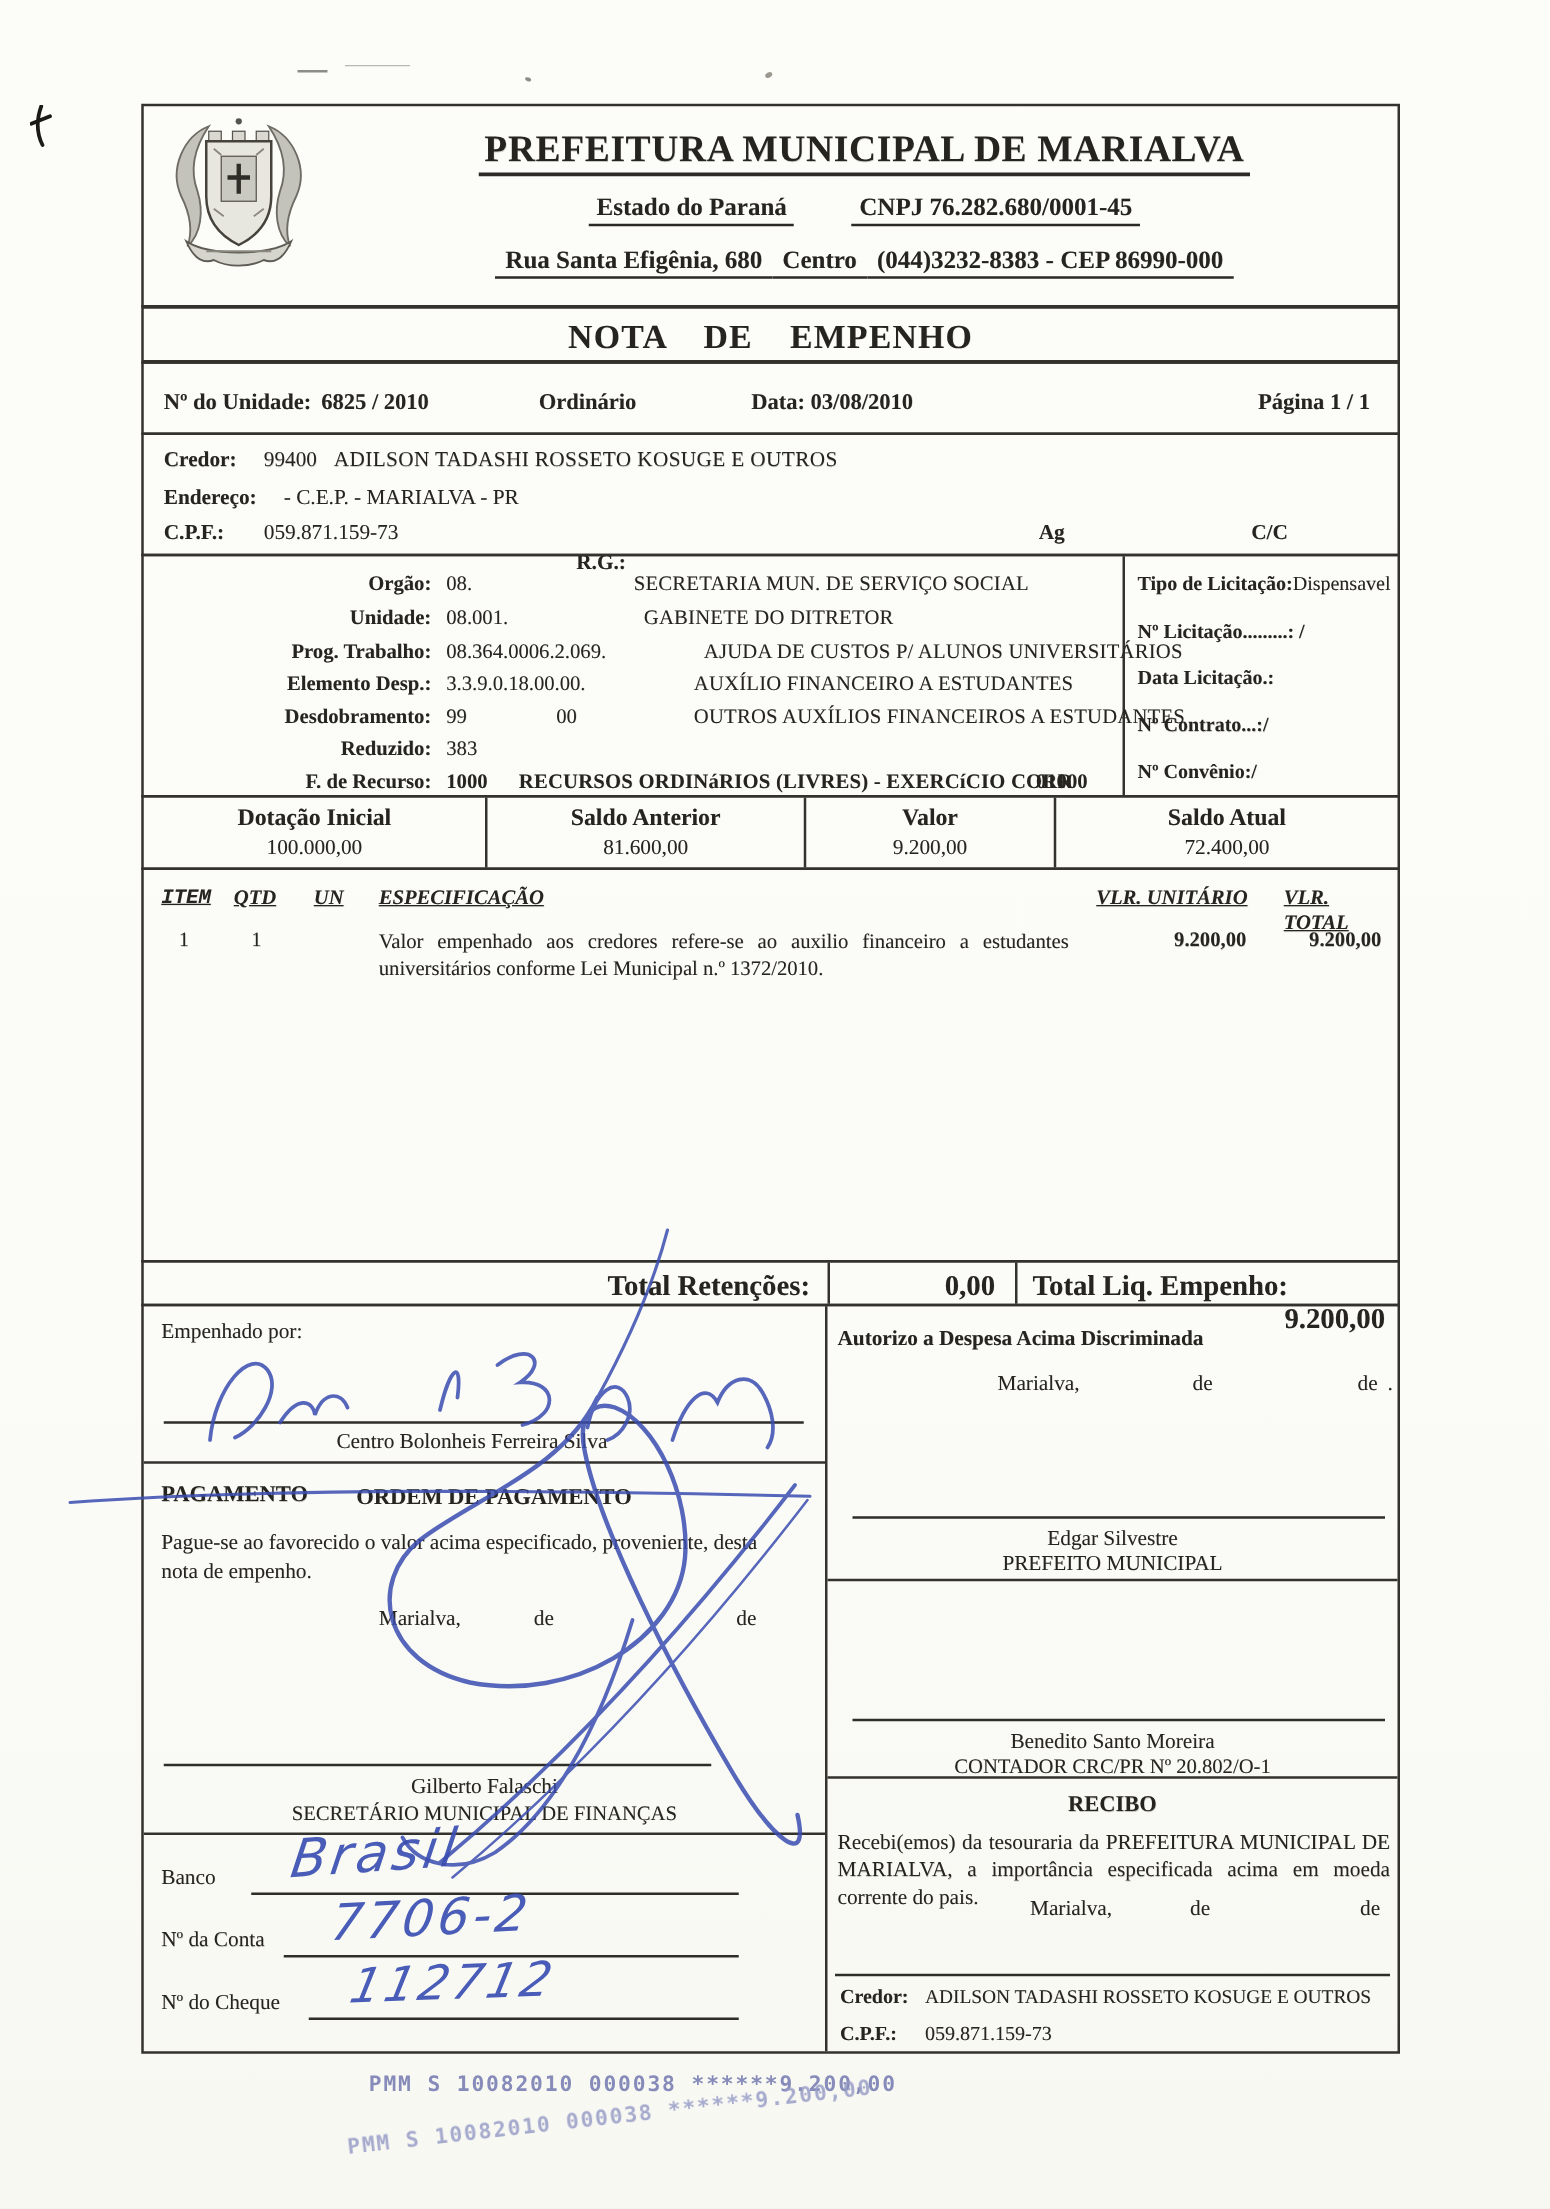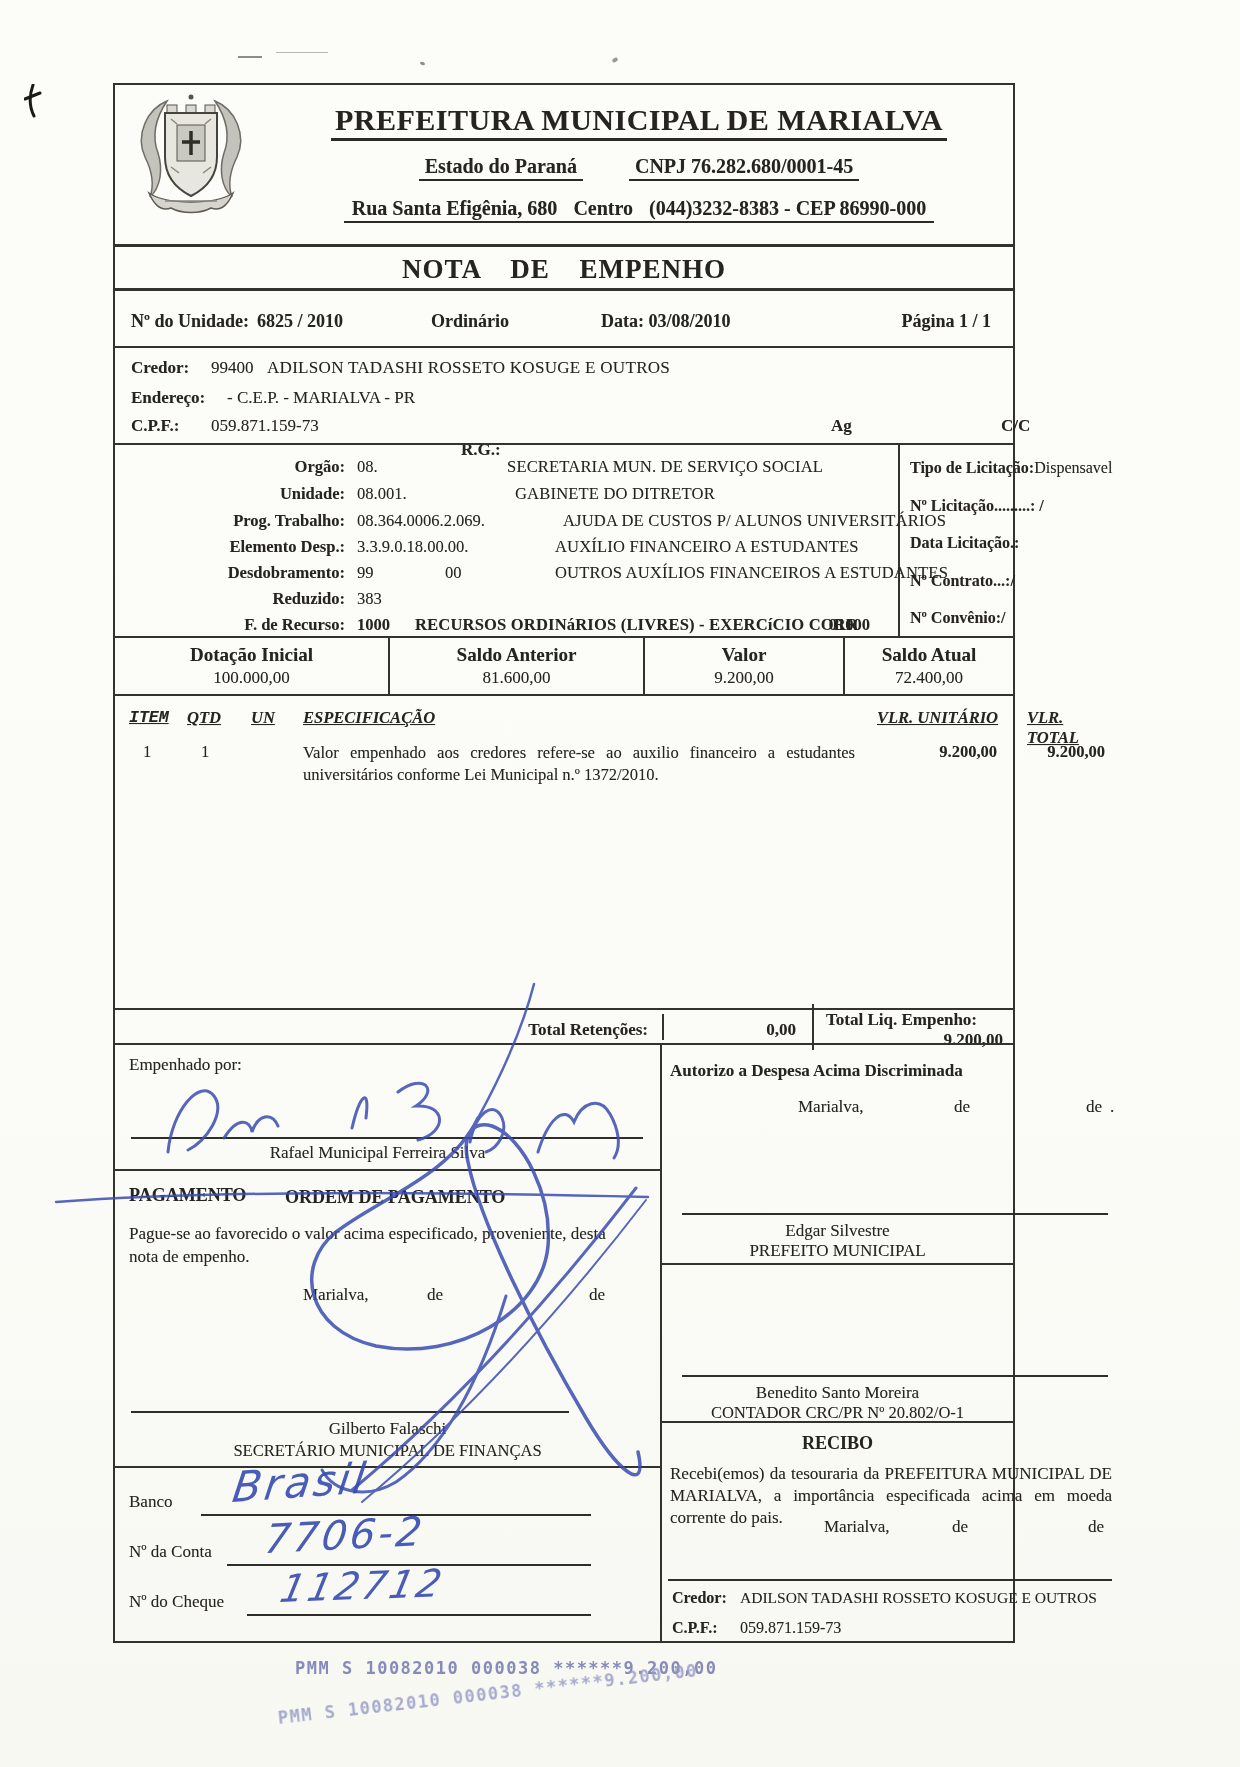--- a/index.html
+++ b/index.html
@@ -7,21 +7,21 @@
   .page {
     position: relative;
     width: 1240px; height: 1767px;
     margin: 0 auto;
     background: linear-gradient(180deg,#fcfcf9 0%, #fbfbf7 60%, #f8f8f3 100%);
     font-family: "Liberation Serif", serif;
     color: #26241f;
     overflow: hidden;
     text-shadow: 0.3px 0.3px 0.5px rgba(70,62,50,0.28);
   }
-  .form { position: absolute; left: 113px; top: 85px; width: 902px; }
+  .form { position: absolute; left: 113px; top: 85px; width: 1007px; }
   .sec { position: relative; border: 2px solid #34322c; margin-top: -2px; }
 
   
   .sec-header { height: 163px; }
   .crest { position:absolute; left:10px; top:8px; width:132px; height:128px; }
   .hgroup { position:absolute; left:150px; top:0; right:0; text-align:center; }
   .h-title { display:inline-block; margin-top:18px; font-size:30px; font-weight:bold; border-bottom:3px solid #2c2a24; padding:0 4px 1px; letter-spacing:0.5px; }
   .h-line2 { margin-top:14px; font-size:20px; font-weight:bold; }
   .h-line2 .useg { display:inline-block; border-bottom:2px solid #2c2a24; padding:0 6px 1px; }
   .h-line2 .gap { display:inline-block; width:46px; }
@@ -86,21 +86,21 @@
   .ihead span { position:absolute; top:12px; font-weight:bold; font-style:italic; text-decoration:underline; font-size:16.5px; }
   .ih-item{ left:14px;font-family:Liberation Mono, monospace; } .ih-qtd{ left:72px; } .ih-un{ left:136px; } .ih-esp{ left:188px; }
   .ih-vu{ left:762px; } .ih-vt{ left:912px; }
   .irow span { position:absolute; top:46px; }
   .ir-item{ left:28px; } .ir-qtd{ left:86px; }
   .ir-esp{ left:188px; width:552px; text-align:justify; line-height:1.32; }
   .ir-vu{ left:700px; width:182px; text-align:right; font-weight:bold; }
   .ir-vt{ left:828px; width:162px; text-align:right; font-weight:bold; }
 
   
-  .sec-ret { height:37px; display:flex; font-size:17px;align-items:center; }
+  .sec-ret { height:37px; display:flex; font-size:23px; }
   .rcell { position:relative; }
   .rc1 { width:547px; text-align:right; padding:6px 14px 0 0; font-weight:bold; }
   .rc2 { width:150px; border-left:2px solid #34322c; text-align:right; padding:6px 16px 0 0; font-weight:bold; }
   .rc3 { flex:1; border-left:2px solid #34322c; padding:6px 10px 0 12px; font-weight:bold; }
   .rc3 .rv { float:right; }
 
   
   .sec-sig { height:600px; display:flex; }
   .sig-left { width:547px; border-right:2px solid #34322c; display:flex; flex-direction:column; }
   .sig-right { flex:1; display:flex; flex-direction:column; }
@@ -346,21 +346,21 @@
         <span>Total Liq. Empenho:</span>
         <span class="rv">9.200,00</span>
       </div>
     </div>
 
     <div class="sec sec-sig">
       <div class="sig-left">
         <div class="sbox bb box-empenhado">
           <span class="slab">Empenhado por:</span>
           <div class="sigline"></div>
-          <div class="cname">Rafael Municipal Ferreira Silva</div>
+          <div class="cname">Centro Bolonheis Ferreira Silva</div>
         </div>
         <div class="sbox bb box-pagamento">
           <span class="slab pg-t1">PAGAMENTO</span>
           <span class="slab pg-t2">ORDEM DE PAGAMENTO</span>
           <div class="pg-par">Pague-se ao favorecido o valor acima especificado, proveniente, desta nota de empenho.</div>
           <div class="cityline">
             <span class="cl-city">Marialva,</span>
             <span class="cl-de1">de</span>
             <span class="cl-de2">de</span>
           </div>

